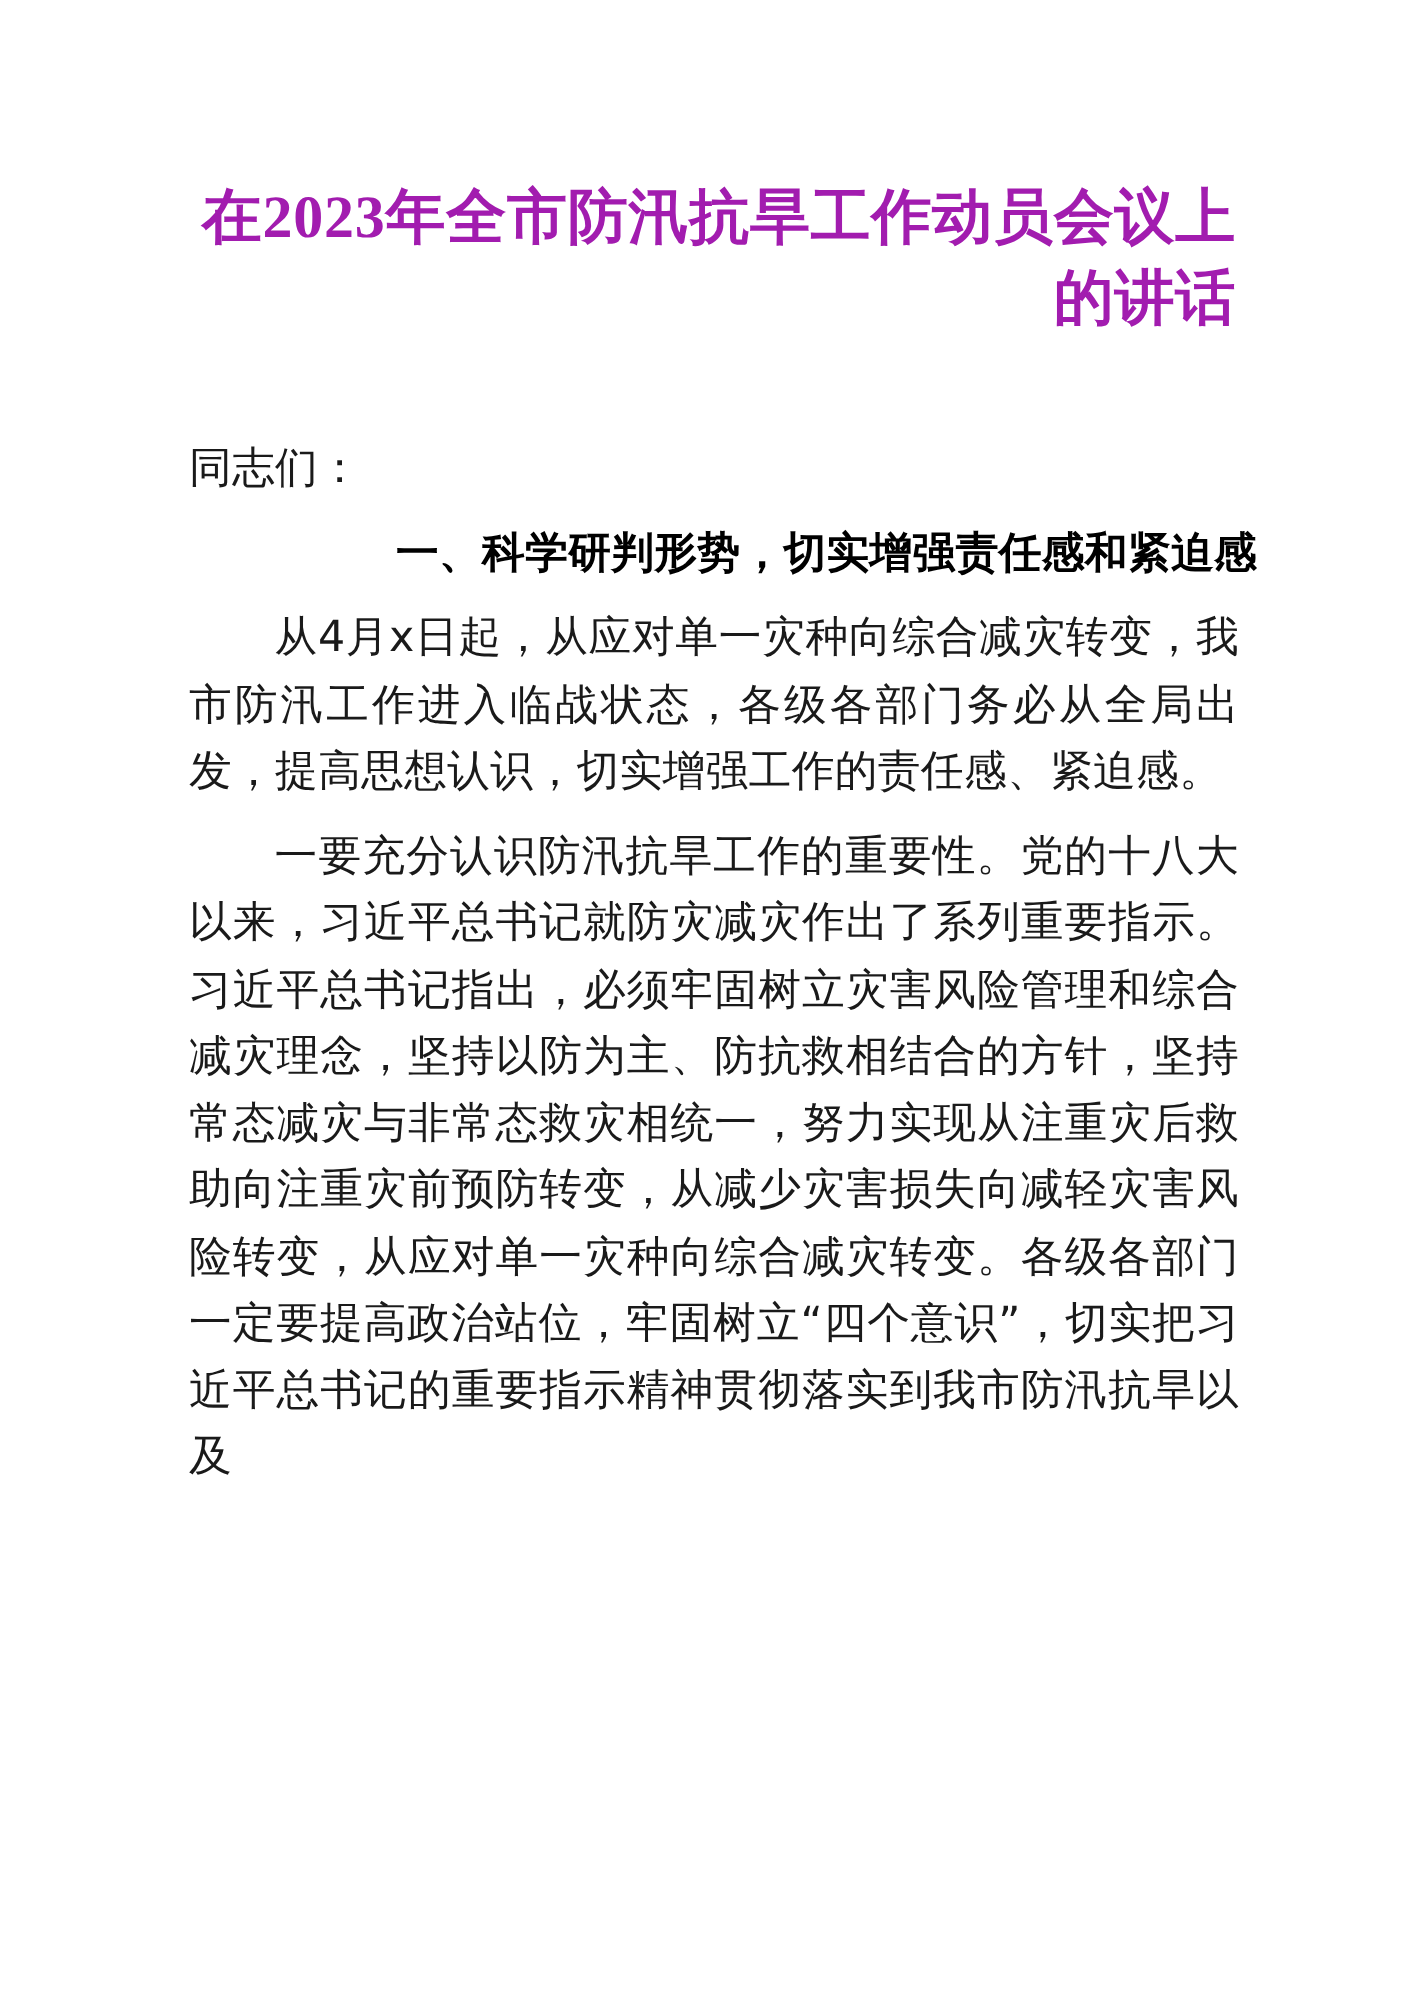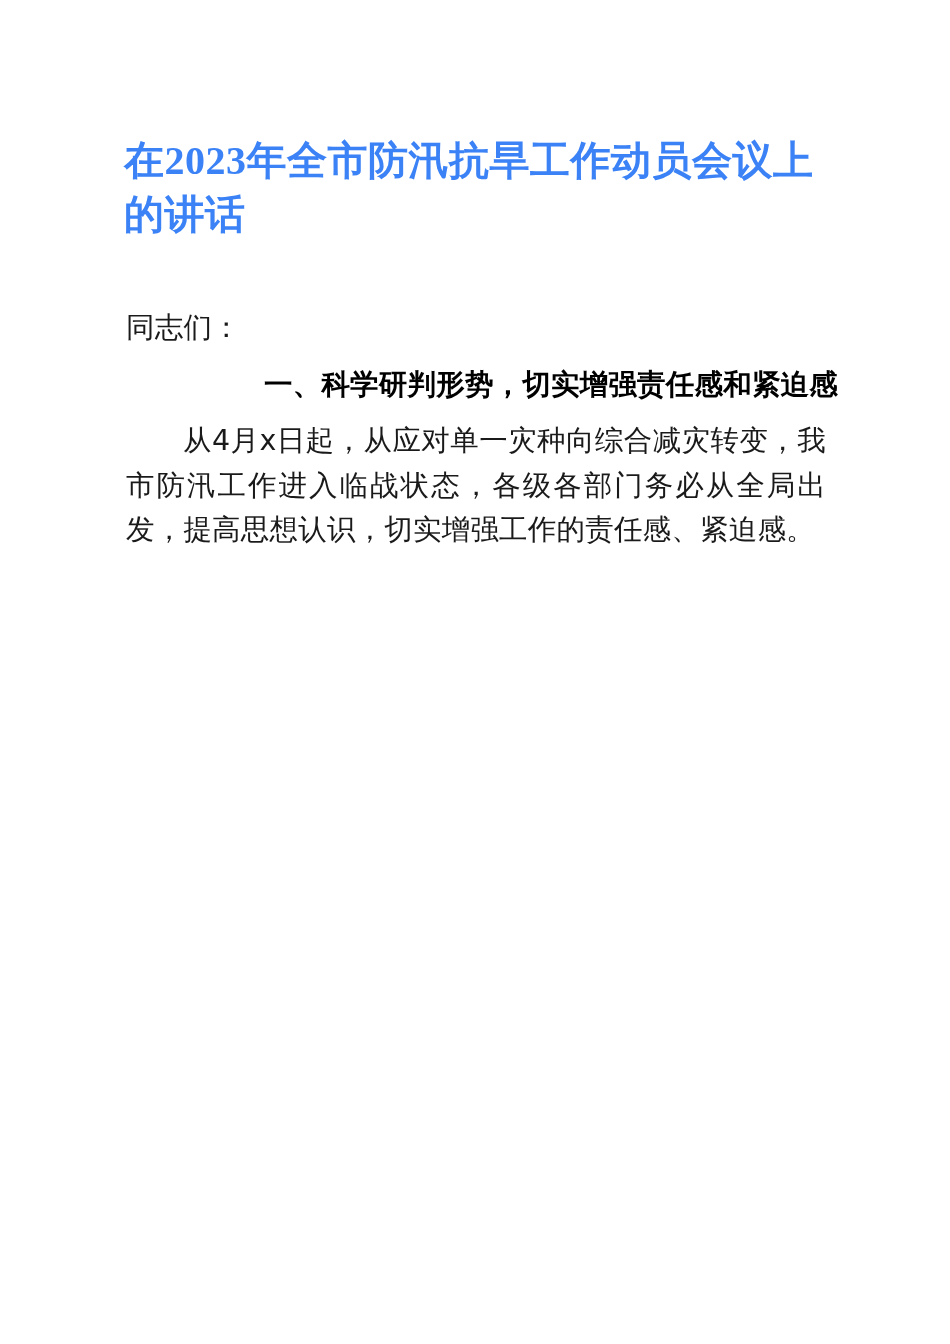--- a/index.html
+++ b/index.html
@@ -20,23 +20,23 @@
     left: 114px;
     top: 0;
     width: 724px;
   }
   
   .doc-title {
     font-family: "Liberation Serif", "DejaVu Serif", serif;
     font-weight: bold;
     font-size: 40px;
     line-height: 54px;
-    color: #3b82f6;
-    text-align: left;
-    margin: 16px;
+    color: #a21caf;
+    text-align: right;
+    margin: 0;
     padding: 0;
     letter-spacing: 0.5px;
     
     padding-top: 118px;
     width: 700px;
     margin-left: 10px;
   }
   
   .para {
     font-family: "DejaVu Sans", "Liberation Sans", sans-serif;
@@ -83,15 +83,16 @@
 
     <h1 class="doc-title">在2023年全市防汛抗旱工作动员会议上的讲话</h1>
 
     <p class="para noindent salutation">同志们：</p>
 
 
     <p class="section-heading">一、科学研判形势，切实增强责任感和紧迫感</p>
 
     <p class="para indent">从4月x日起，从应对单一灾种向综合减灾转变，我市防汛工作进入临战状态，各级各部门务必从全局出发，提高思想认识，切实增强工作的责任感、紧迫感。</p>
 
+    <p class="para indent">一要充分认识防汛抗旱工作的重要性。党的十八大以来，习近平总书记就防灾减灾作出了系列重要指示。习近平总书记指出，必须牢固树立灾害风险管理和综合减灾理念，坚持以防为主、防抗救相结合的方针，坚持常态减灾与非常态救灾相统一，努力实现从注重灾后救助向注重灾前预防转变，从减少灾害损失向减轻灾害风险转变，从应对单一灾种向综合减灾转变。各级各部门一定要提高政治站位，牢固树立“四个意识”，切实把习近平总书记的重要指示精神贯彻落实到我市防汛抗旱以及</p>
 
   </div>
 </div>
 
 </body></html>

